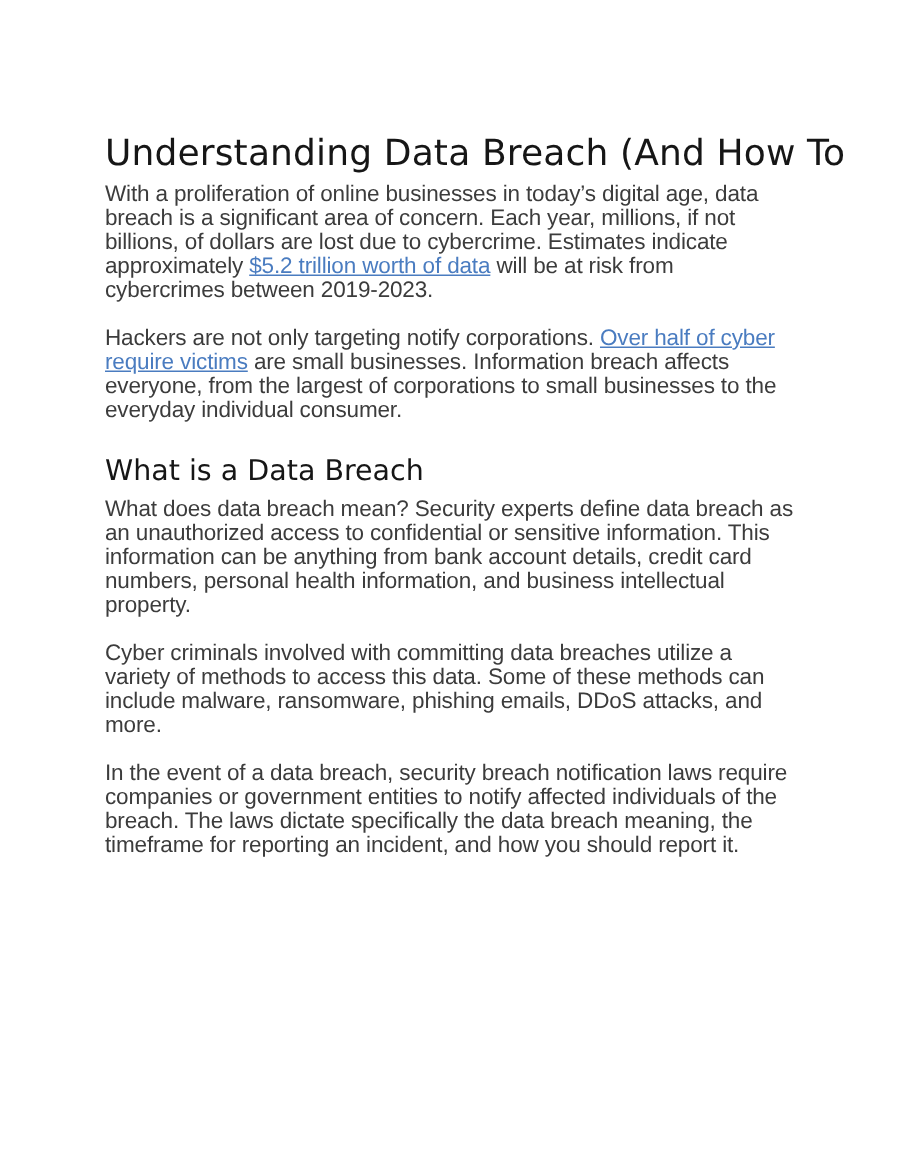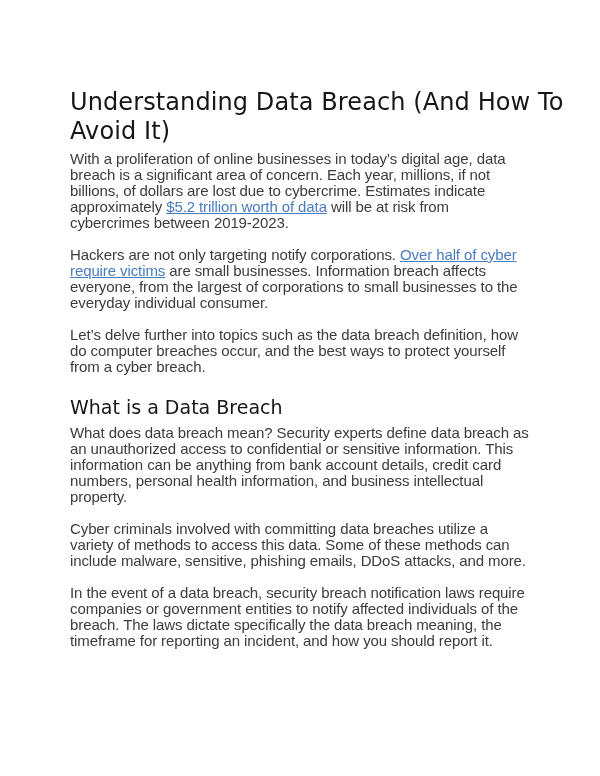--- a/index.html
+++ b/index.html
@@ -48,31 +48,29 @@
     cursor: pointer;
   }
 </style>
 </head>
 <body>
 
 <div class="page">
 
   <h1 class="article-title">
       <span class="title-line">Understanding Data Breach (And How To</span>
-      <span class="title-line">Avoid It)</span>
     </h1>
 
   <p class="body-par"><span>With a proliferation of online businesses in today’s digital age, data breach is a significant area of concern. Each year, millions, if not billions, of dollars are lost due to cybercrime. Estimates indicate approximately </span><a class="doc-link" href="#">$5.2 trillion worth of data</a><span> will be at risk from cybercrimes between 2019-2023.</span></p>
 
   <p class="body-par"><span>Hackers are not only targeting notify corporations. </span><a class="doc-link" href="#">Over half of cyber require victims</a><span> are small businesses. Information breach affects everyone, from the largest of corporations to small businesses to the everyday individual consumer.</span></p>
 
-  <p class="body-par">Let’s delve further into topics such as the data breach definition, how do computer breaches occur, and the best ways to protect yourself from a cyber breach.</p>
 
   <h2 class="section-heading">What is a Data Breach</h2>
 
   <p class="body-par">What does data breach mean? Security experts define data breach as an unauthorized access to confidential or sensitive information. This information can be anything from bank account details, credit card numbers, personal health information, and business intellectual property.</p>
 
-  <p class="body-par">Cyber criminals involved with committing data breaches utilize a variety of methods to access this data. Some of these methods can include malware, sensitive, phishing emails, DDoS attacks, and more.</p>
+  <p class="body-par">Cyber criminals involved with committing data breaches utilize a variety of methods to access this data. Some of these methods can include malware, ransomware, phishing emails, DDoS attacks, and more.</p>
 
 
   <p class="body-par">In the event of a data breach, security breach notification laws require companies or government entities to notify affected individuals of the breach. The laws dictate specifically the data breach meaning, the timeframe for reporting an incident, and how you should report it.</p>
 
 </div>
 
 </body></html>

